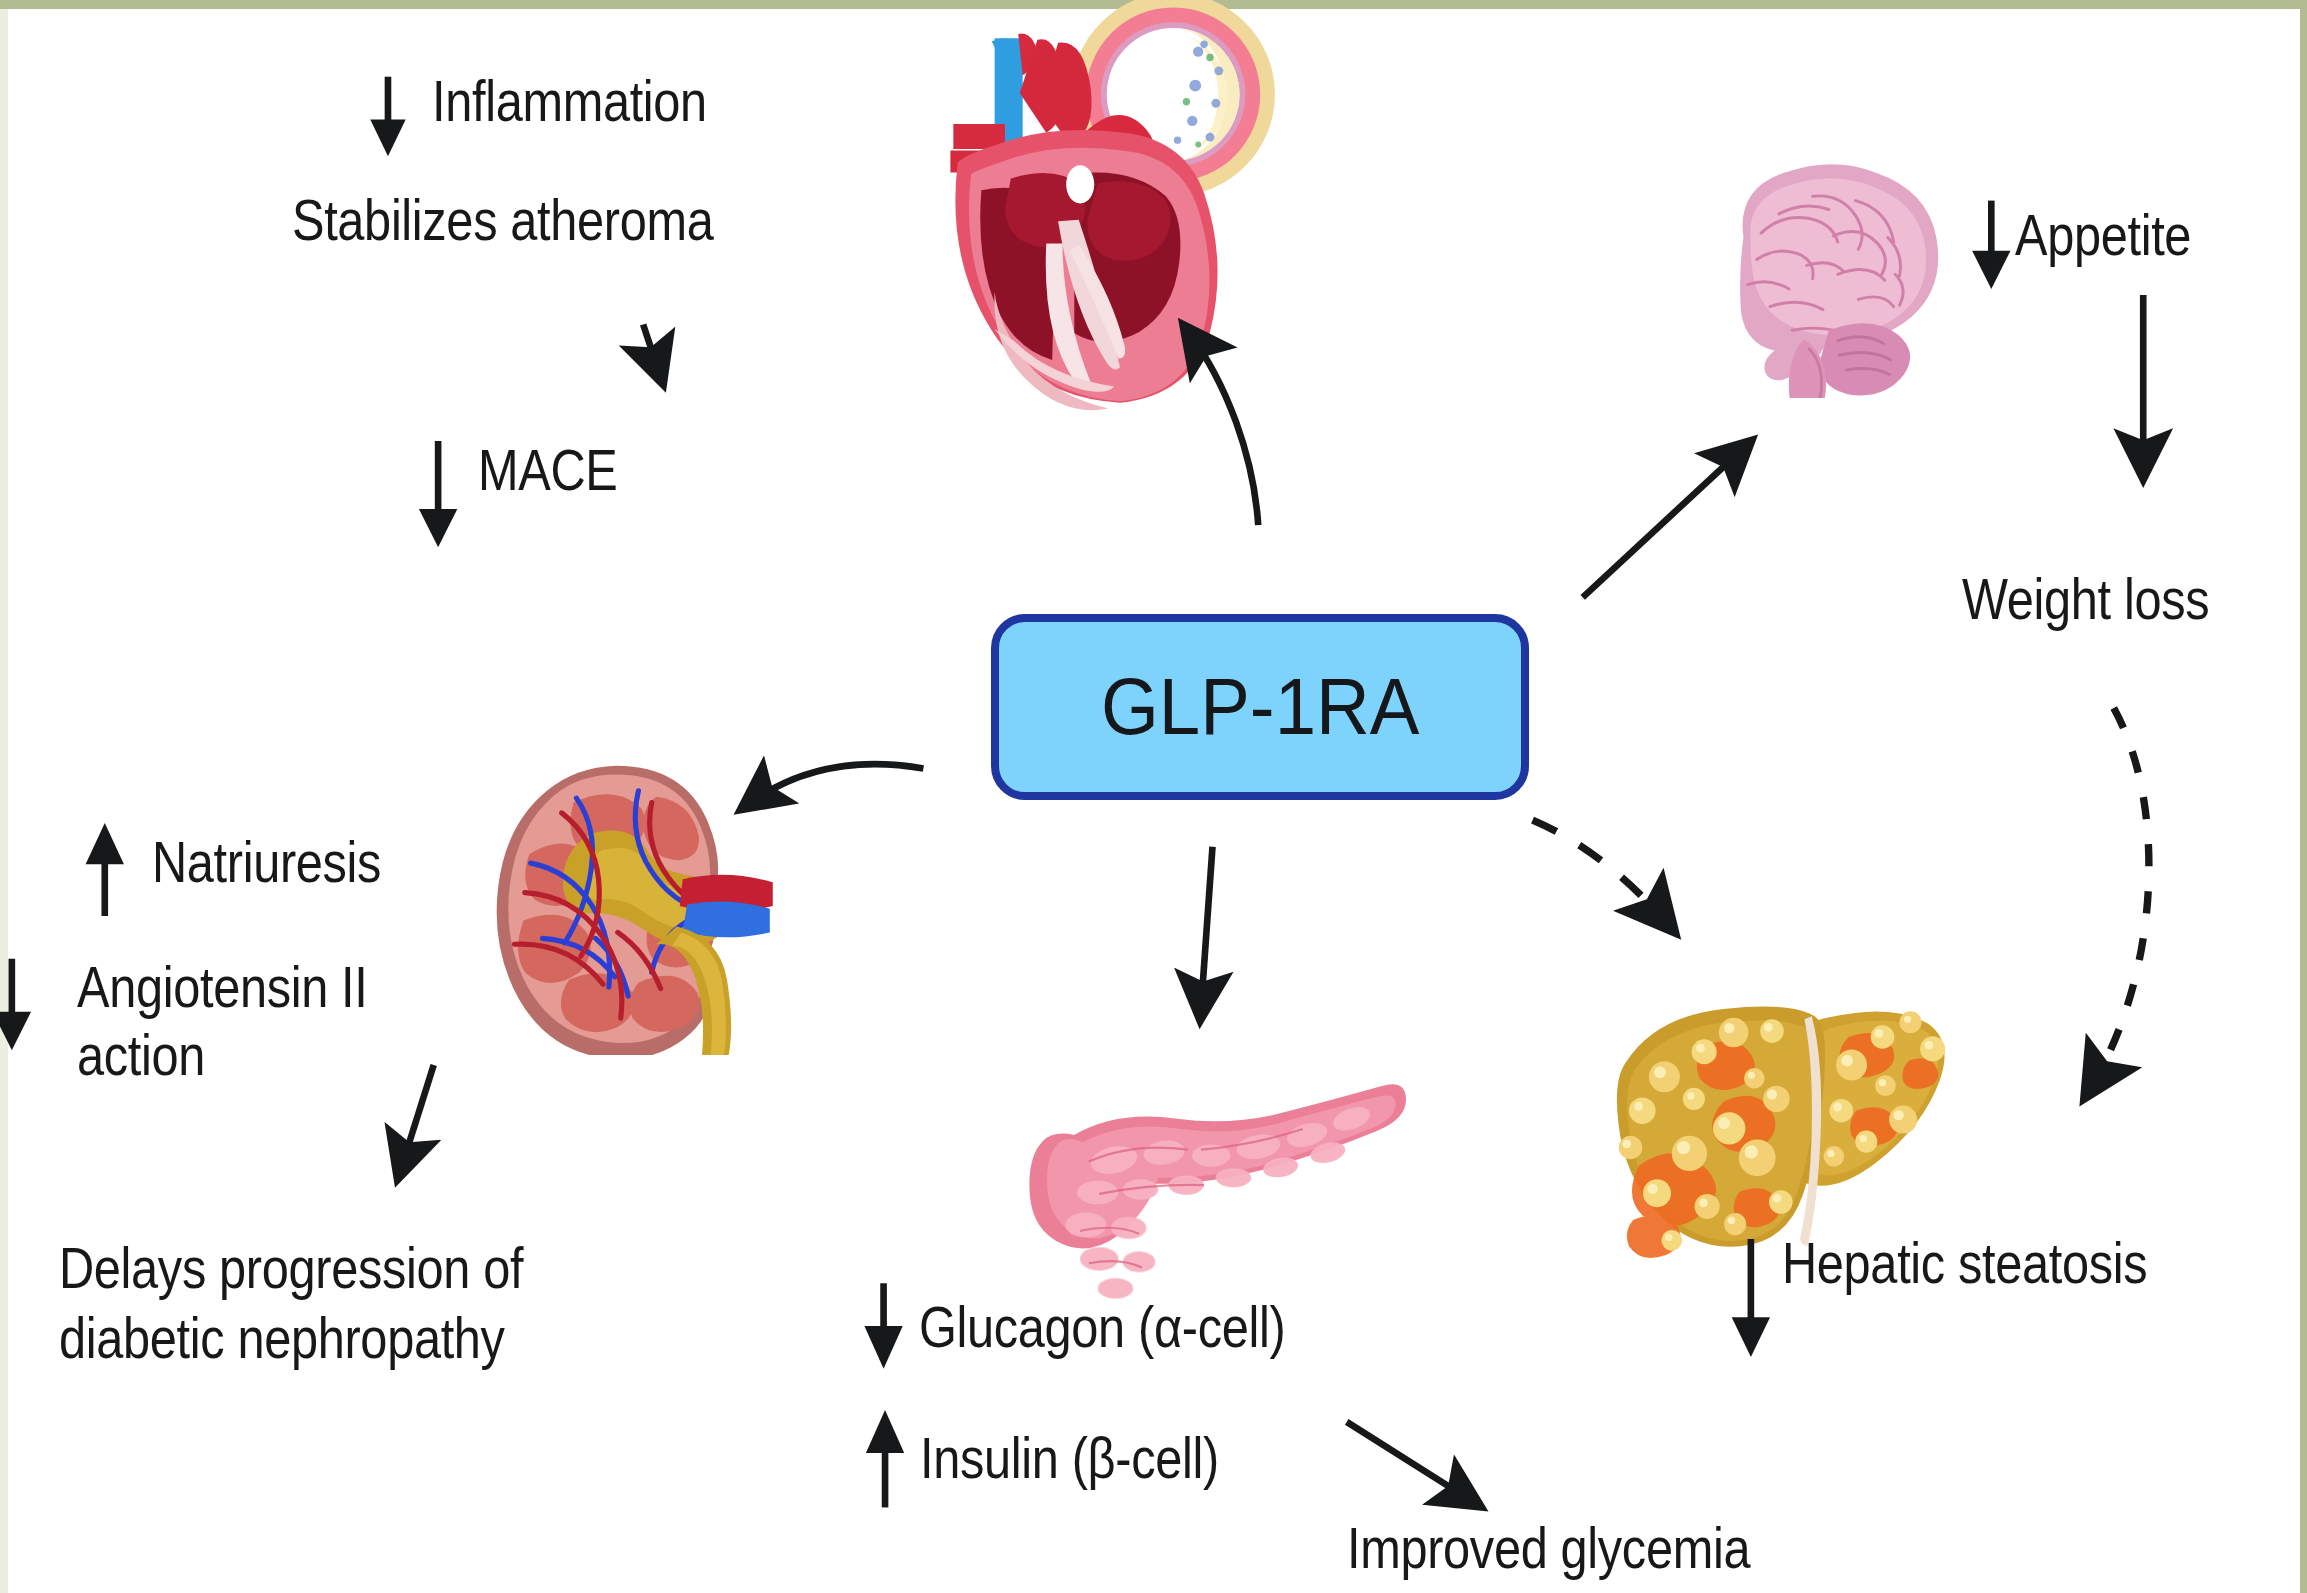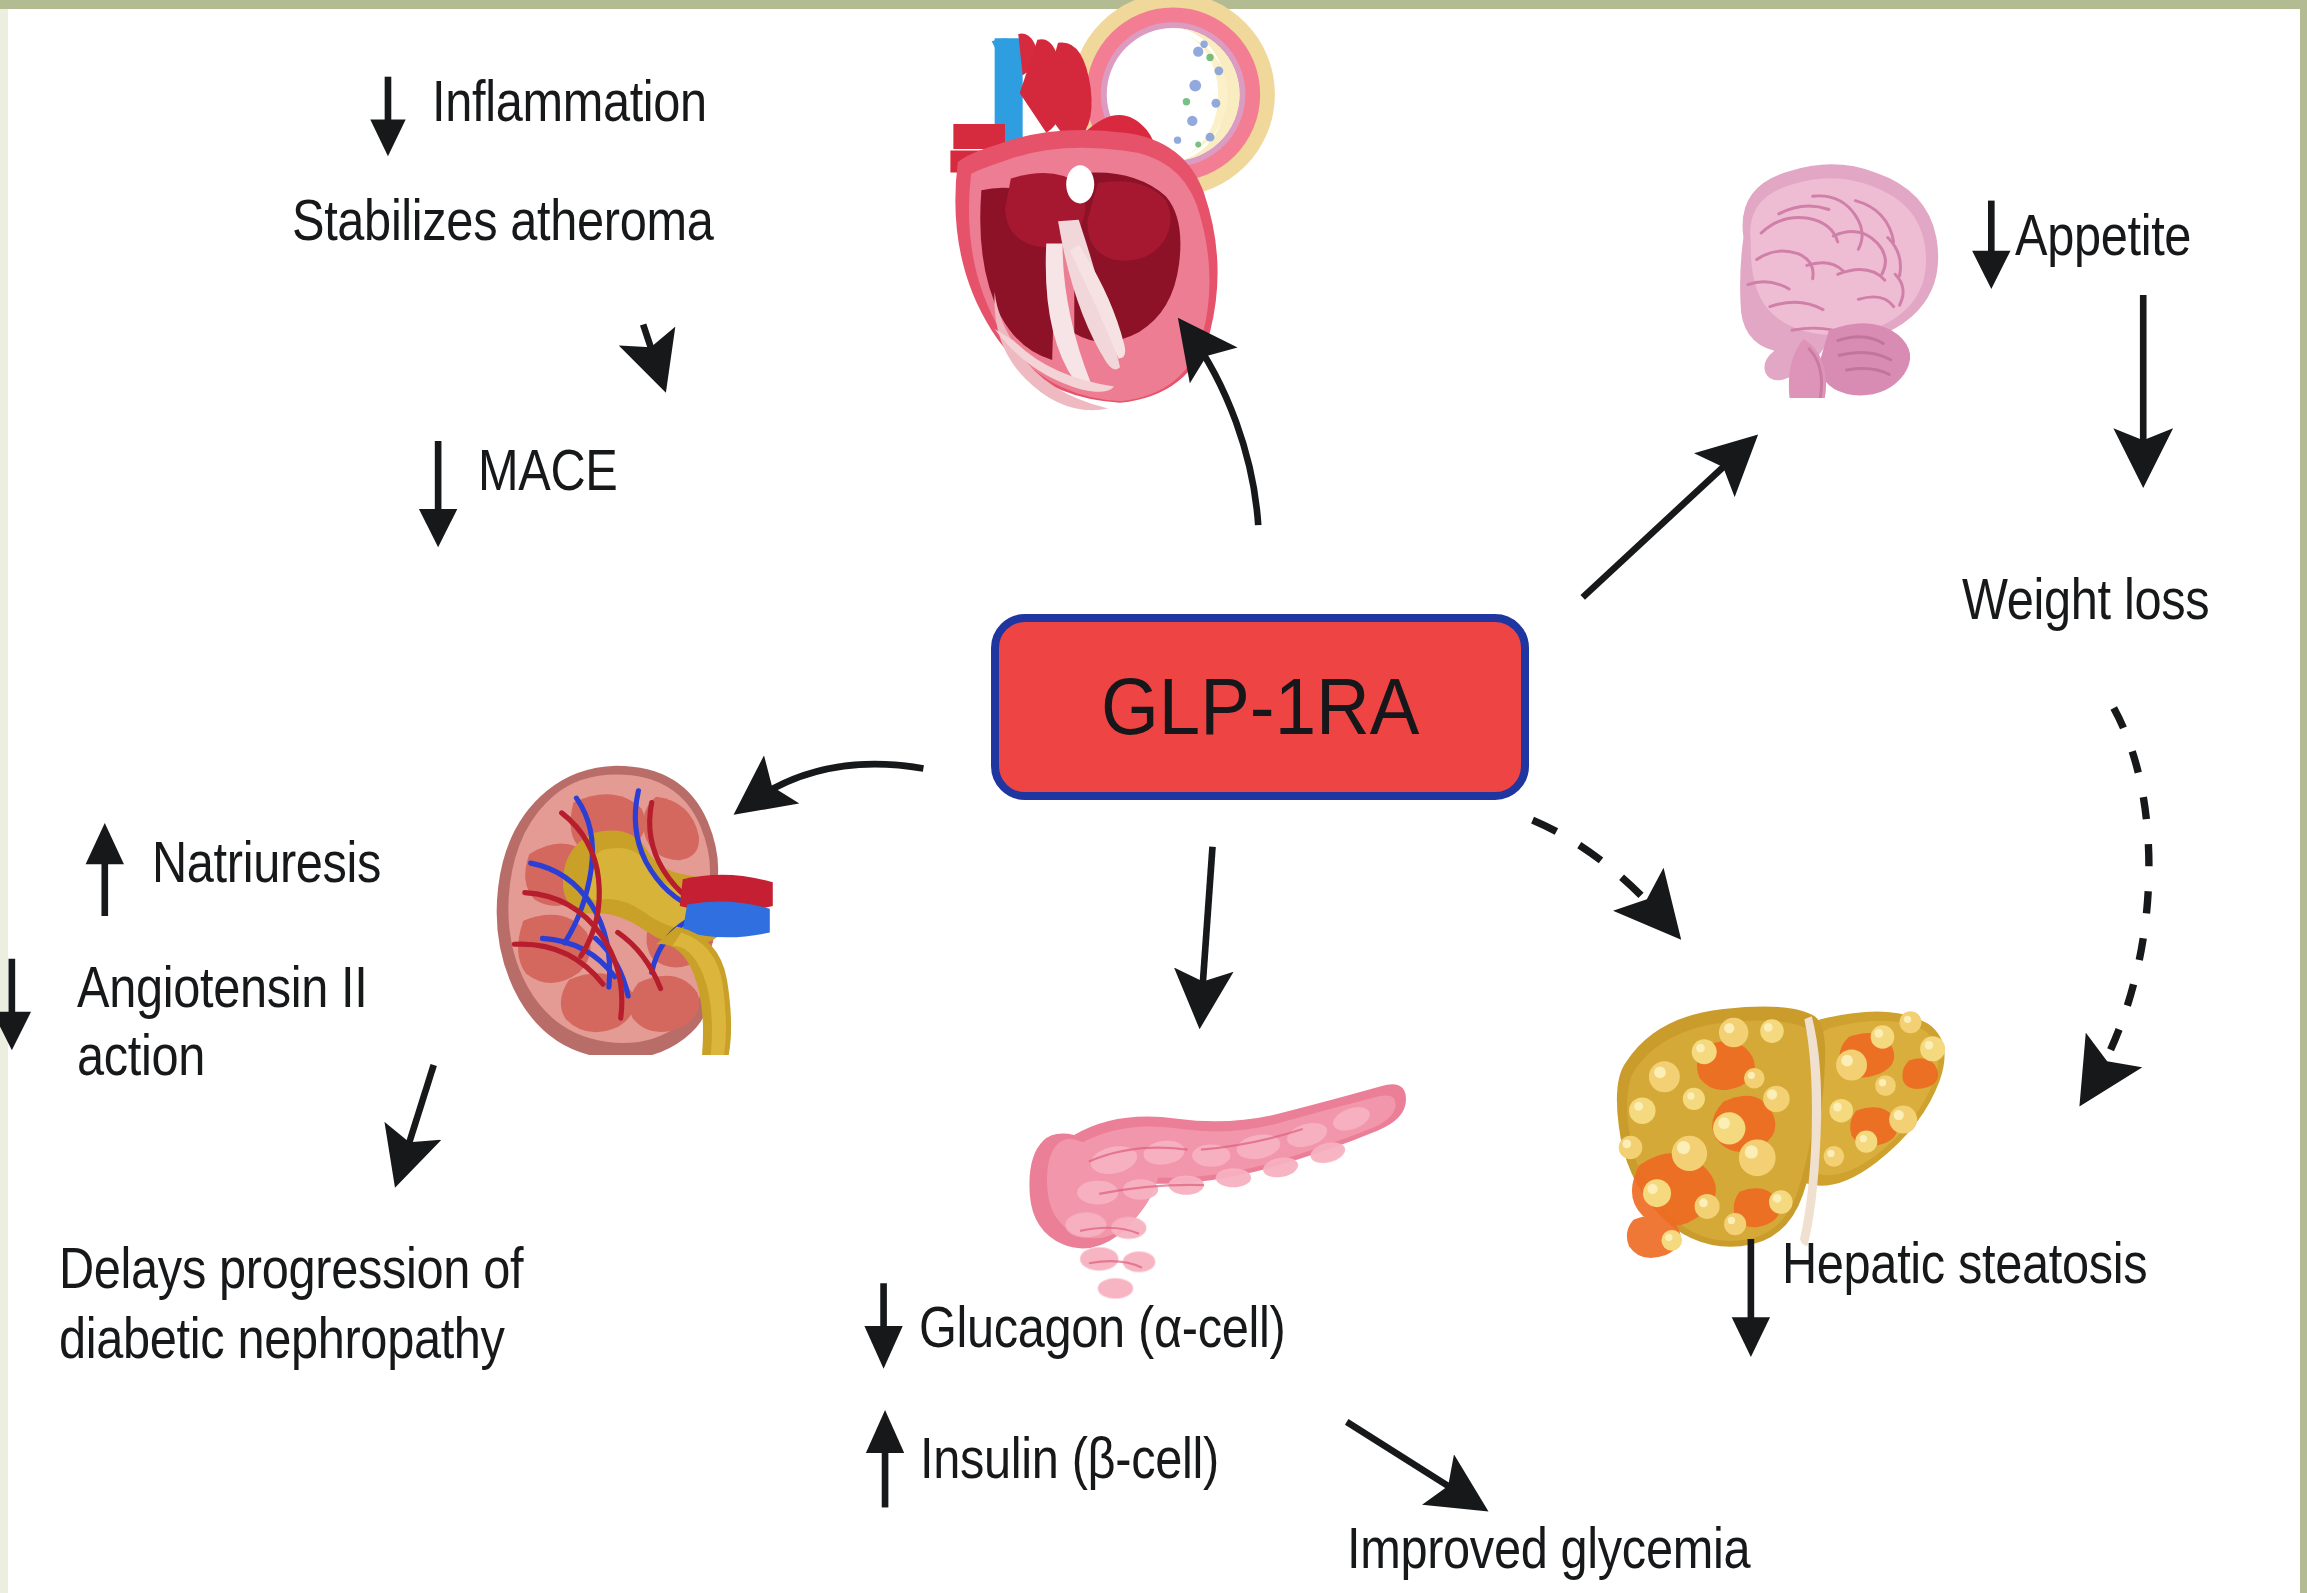--- a/index.html
+++ b/index.html
@@ -16,21 +16,21 @@
   
   .lbl{position:absolute;color:#16181a;white-space:pre;
        font-family:"Liberation Sans","DejaVu Sans",sans-serif;
        font-weight:400;letter-spacing:-0.4px;
        transform-origin:left top;}
   .lbl.sq{transform:scaleX(0.84);}
   .t76{font-size:58px;line-height:71px;}
 
   
   #glp-box{position:absolute;left:991px;top:614px;width:538px;height:186px;
-      background:#ef4444;border:8px solid #1f35a0;border-radius:34px;
+      background:#7dd3fc;border:8px solid #1f35a0;border-radius:34px;
       box-sizing:border-box;display:flex;align-items:center;justify-content:center;}
   #glp-label{font-size:80px;color:#15171a;letter-spacing:0px;
       font-family:"Liberation Sans","DejaVu Sans",sans-serif;transform:scaleX(0.93);}
 
   svg.overlay{position:absolute;left:0;top:0;width:2307px;height:1593px;pointer-events:none;}
   .organ{position:absolute;}
 </style>
 </head>
 <body>
 

